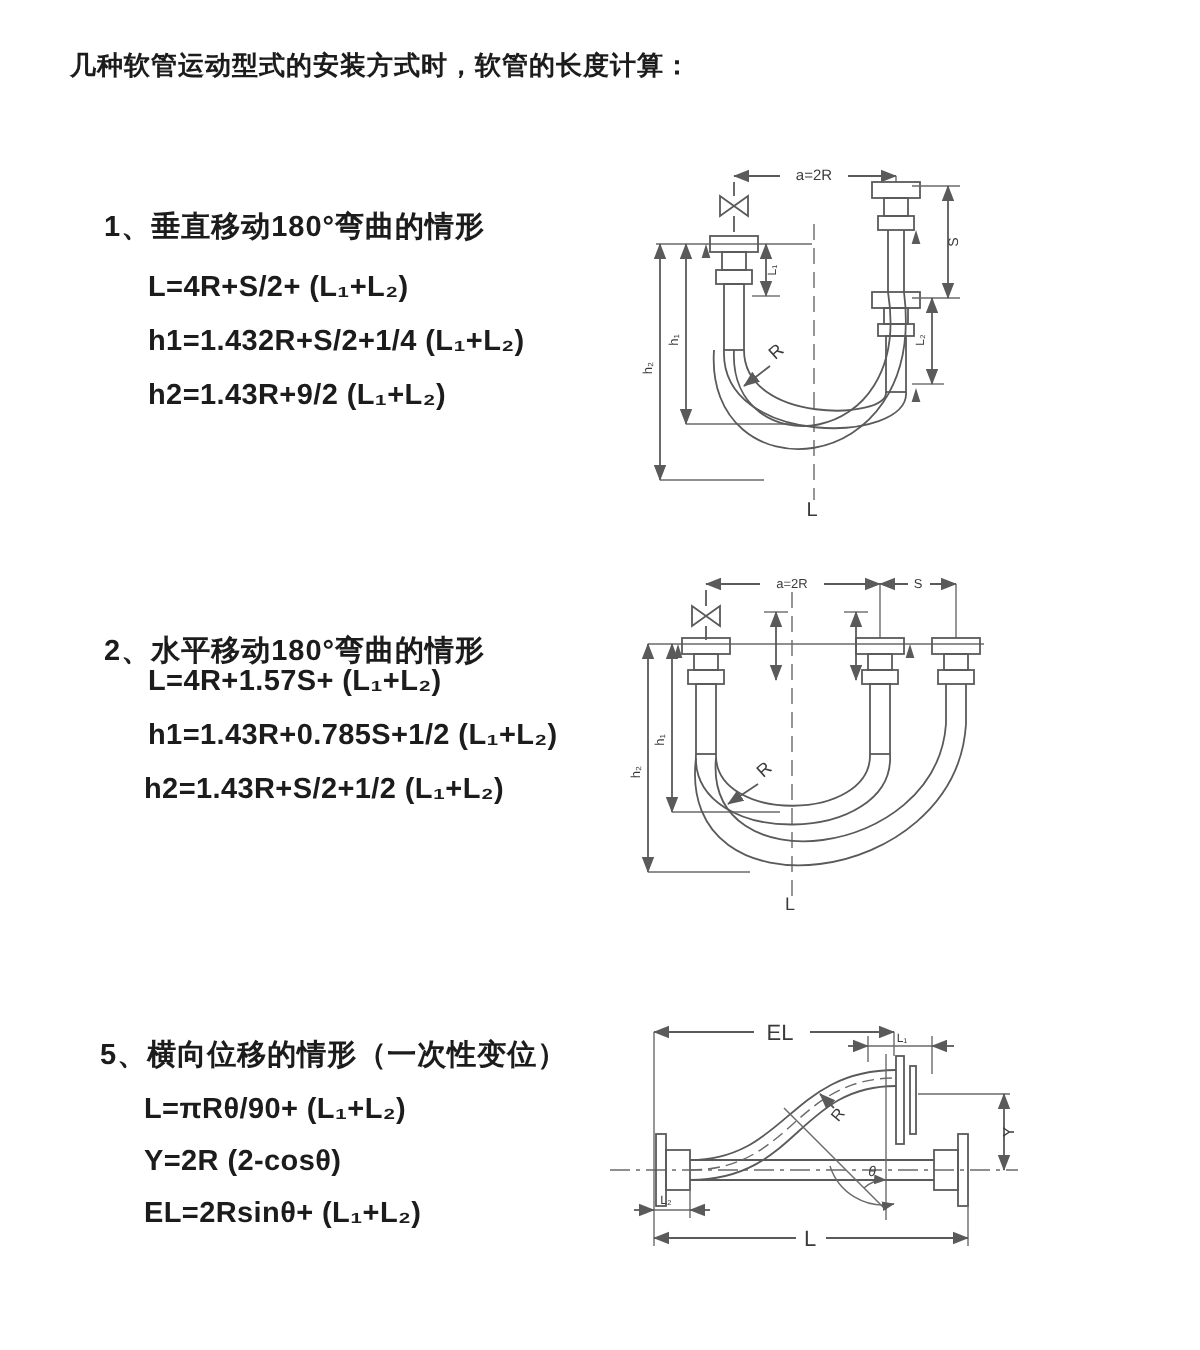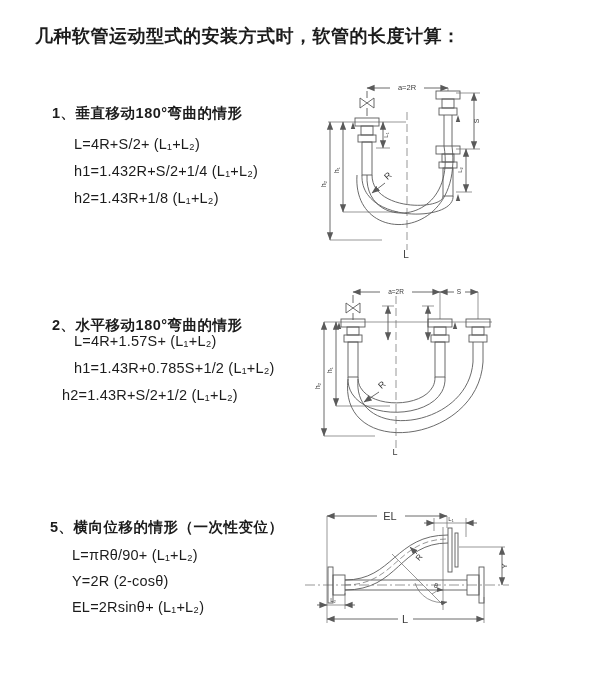--- a/index.html
+++ b/index.html
@@ -1,44 +1,44 @@
 <!DOCTYPE html>
 <html><head>
 <meta charset="utf-8">
 <style>
   html,body{margin:0;padding:0;}
   body{
     width:600px;height:675px;background:#fff;position:relative;overflow:hidden;
     font-family:"Liberation Sans","DejaVu Sans",sans-serif;color:#1c1c1c;
   }
   .abs{position:absolute;white-space:nowrap;}
-  .doc-title{font-size:18px;font-weight:bold;letter-spacing:.5px;}
+  .doc-title{font-size:13px;font-weight:bold;letter-spacing:.5px;}
   .sec-heading{font-size:14.5px;font-weight:bold;letter-spacing:.5px;}
-  .formula{font-size:14.5px;font-weight:400;letter-spacing:.2px;}
+  .formula{font-size:14.5px;font-weight:700;letter-spacing:.2px;}
   svg{position:absolute;overflow:visible;}
   svg .ln{stroke:#5a5a5a;stroke-width:.9;fill:none;}
   svg .thin{stroke:#6a6a6a;stroke-width:.7;fill:none;}
   svg .lbl{fill:#3a3a3a;stroke:none;font-family:"Liberation Sans","DejaVu Sans",sans-serif;}
   svg .bg{fill:#ffffff;stroke:none;}
   svg .fillarrow{fill:#5a5a5a;stroke:none;}
 </style>
 </head>
 <body>
 
 <div class="abs doc-title" style="left:35px;top:24px;">几种软管运动型式的安装方式时，软管的长度计算：</div>
 
 <div class="abs sec-heading" style="left:52px;top:104px;">1、垂直移动180°弯曲的情形</div>
 <div class="abs formula" style="left:74px;top:136px;">L=4R+S/2+ (L₁+L₂)</div>
 <div class="abs formula" style="left:74px;top:163px;">h1=1.432R+S/2+1/4 (L₁+L₂)</div>
-<div class="abs formula" style="left:74px;top:190px;">h2=1.43R+1/8 (L₁+L₂)</div>
+<div class="abs formula" style="left:74px;top:190px;">h2=1.43R+9/2 (L₁+L₂)</div>
 
 <div class="abs sec-heading" style="left:52px;top:316px;">2、水平移动180°弯曲的情形</div>
 <div class="abs formula" style="left:74px;top:333px;">L=4R+1.57S+ (L₁+L₂)</div>
 <div class="abs formula" style="left:74px;top:360px;">h1=1.43R+0.785S+1/2 (L₁+L₂)</div>
-<div class="abs formula" style="left:62px;top:387px;">h2=1.43R+S/2+1/2 (L₁+L₂)</div>
+<div class="abs formula" style="left:72px;top:387px;">h2=1.43R+S/2+1/2 (L₁+L₂)</div>
 
 <div class="abs sec-heading" style="left:50px;top:518px;">5、横向位移的情形（一次性变位）</div>
 <div class="abs formula" style="left:72px;top:547px;">L=πRθ/90+ (L₁+L₂)</div>
 <div class="abs formula" style="left:72px;top:573px;">Y=2R (2-cosθ)</div>
 <div class="abs formula" style="left:72px;top:599px;">EL=2Rsinθ+ (L₁+L₂)</div>
 
 <svg style="left:310px;top:72px;" width="285" height="192" viewBox="0 0 285 192">
   <defs>
     <marker id="d1a" viewBox="0 0 10 10" refX="8.5" refY="5" markerWidth="10" markerHeight="10" orient="auto-start-reverse">
       <path d="M0,1.5 L9,5 L0,8.5 z" fill="#5a5a5a"></path>

